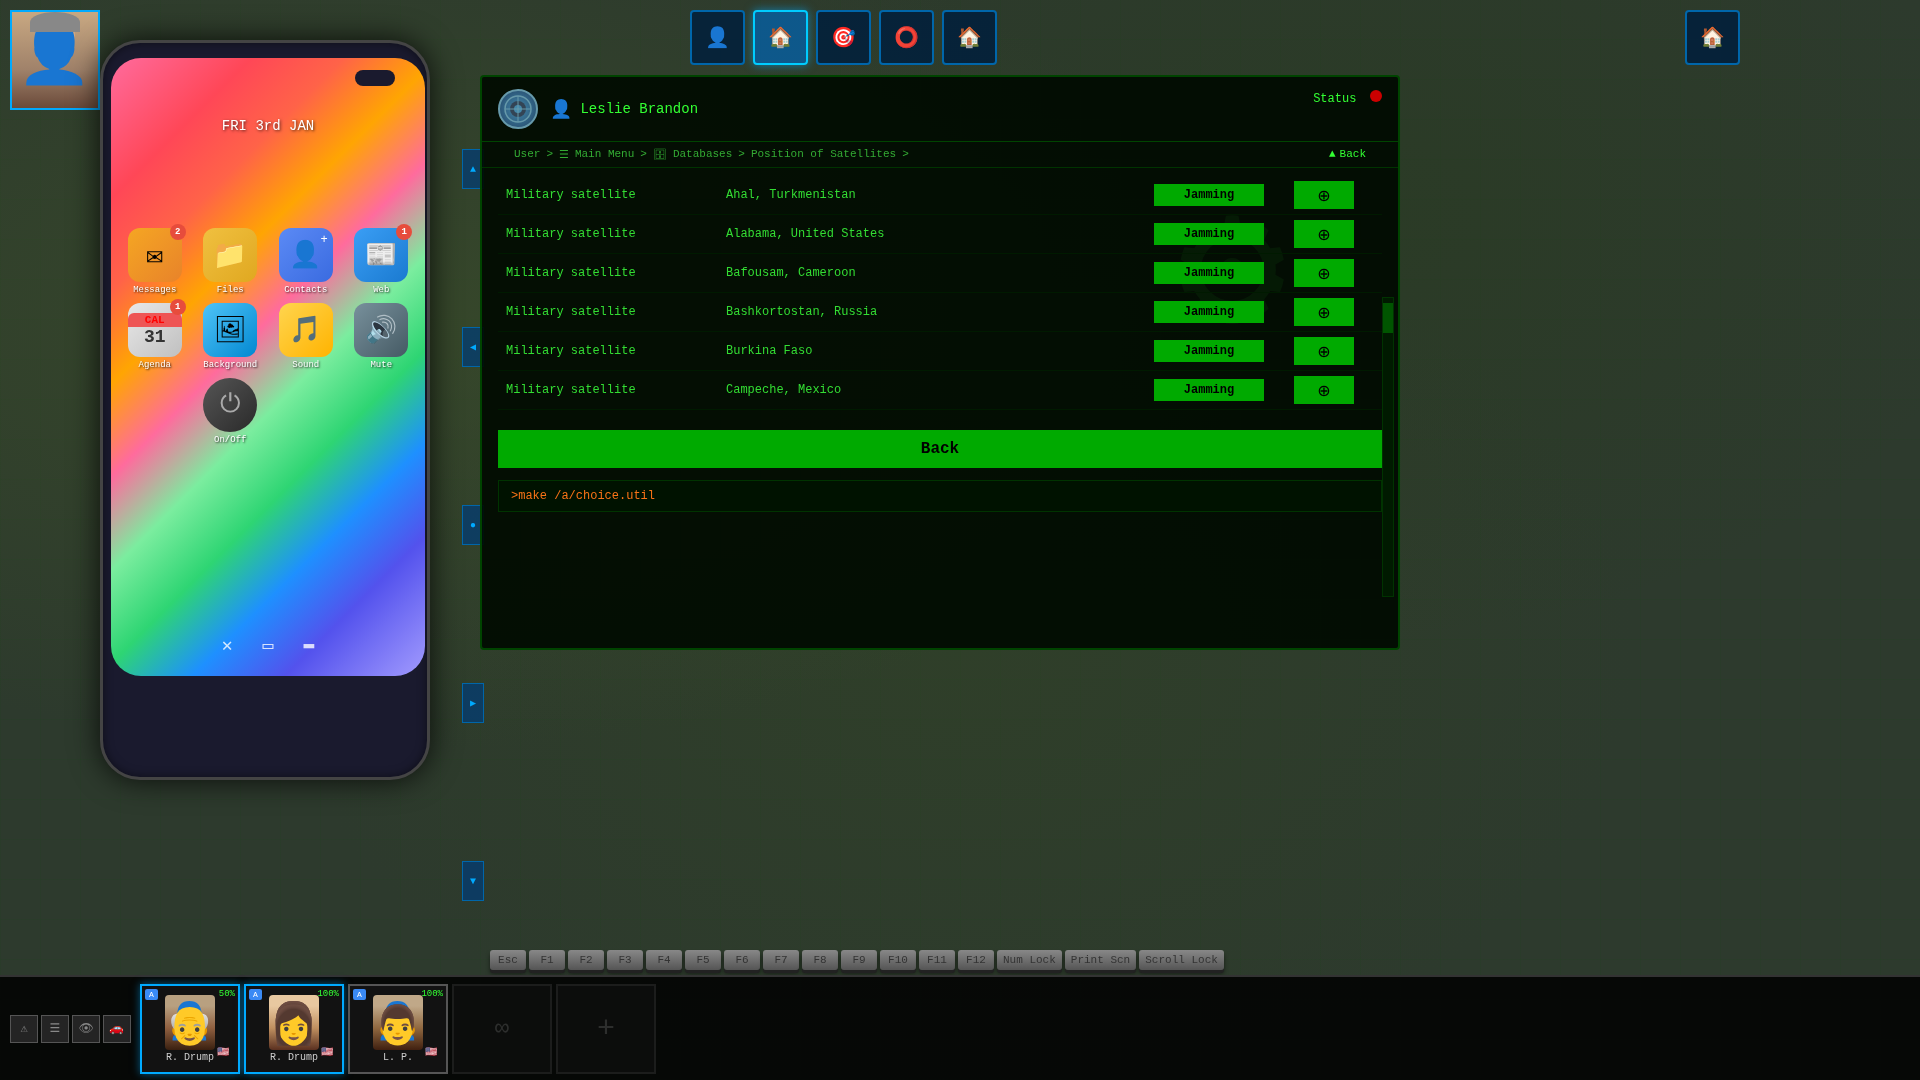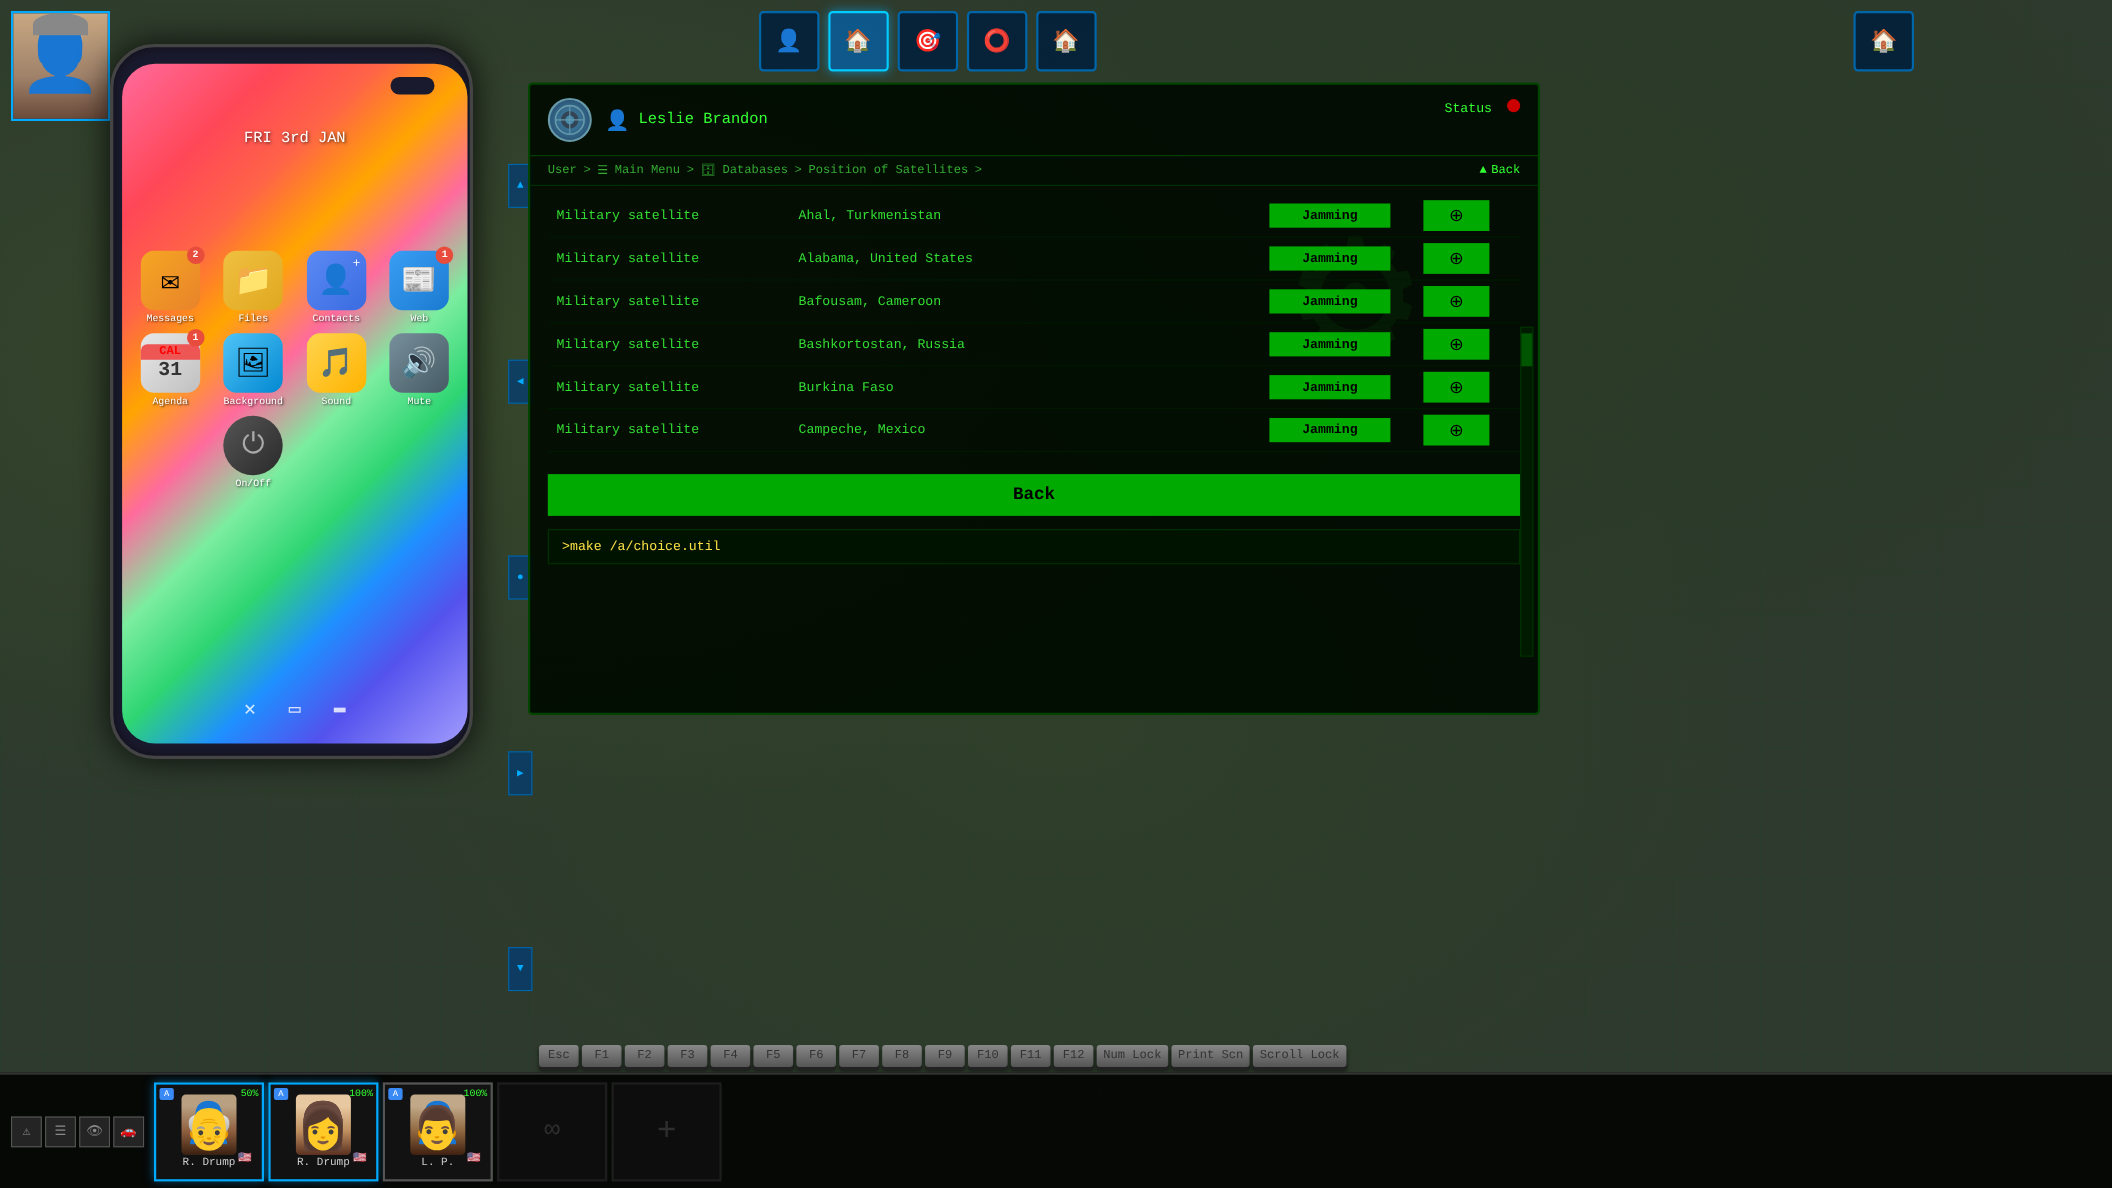--- a/index.html
+++ b/index.html
@@ -43,21 +43,21 @@
       left: 100px;
       width: 340px;
       height: 680px;
     }
 
     .phone-frame {
       position: absolute;
       top: 30px;
       left: 0;
       width: 330px;
-      height: 650px;
+      height: 740px;
       background: #1a1a2e;
       border-radius: 40px;
       border: 3px solid #444;
       box-shadow: 0 0 30px rgba(0,0,0,0.8), inset 0 0 10px rgba(0,0,0,0.5);
       overflow: hidden;
     }
 
     .phone-screen {
       position: absolute;
       top: 15px;
@@ -298,24 +298,24 @@
     .status-dot {
       display: inline-block;
       width: 12px;
       height: 12px;
       background: #cc0000;
       border-radius: 50%;
       margin-left: 4px;
     }
 
     .breadcrumb {
-      padding: 6px 16px;
+      padding: 6px 32px;
       border-bottom: 1px solid #003300;
       display: flex;
-      align-items: center;
+      align-items: flex-start;
       gap: 6px;
       font-size: 11px;
       color: #33aa33;
       font-family: 'Courier New', monospace;
     }
 
     .breadcrumb .back-btn {
       margin-left: auto;
       color: #33ff33;
       cursor: pointer;
@@ -393,21 +393,21 @@
       text-align: center;
     }
 
     .terminal-section {
       margin: 0 16px 8px;
       background: rgba(0,20,0,0.8);
       border: 1px solid #003300;
       padding: 8px 12px;
       font-family: 'Courier New', monospace;
       font-size: 12px;
-      color: #fde047;
+      color: #f97316;
     }
 
     
     .scrollbar-area {
       position: absolute;
       right: 4px;
       top: 220px;
       width: 12px;
       height: 300px;
       background: #001a00;

